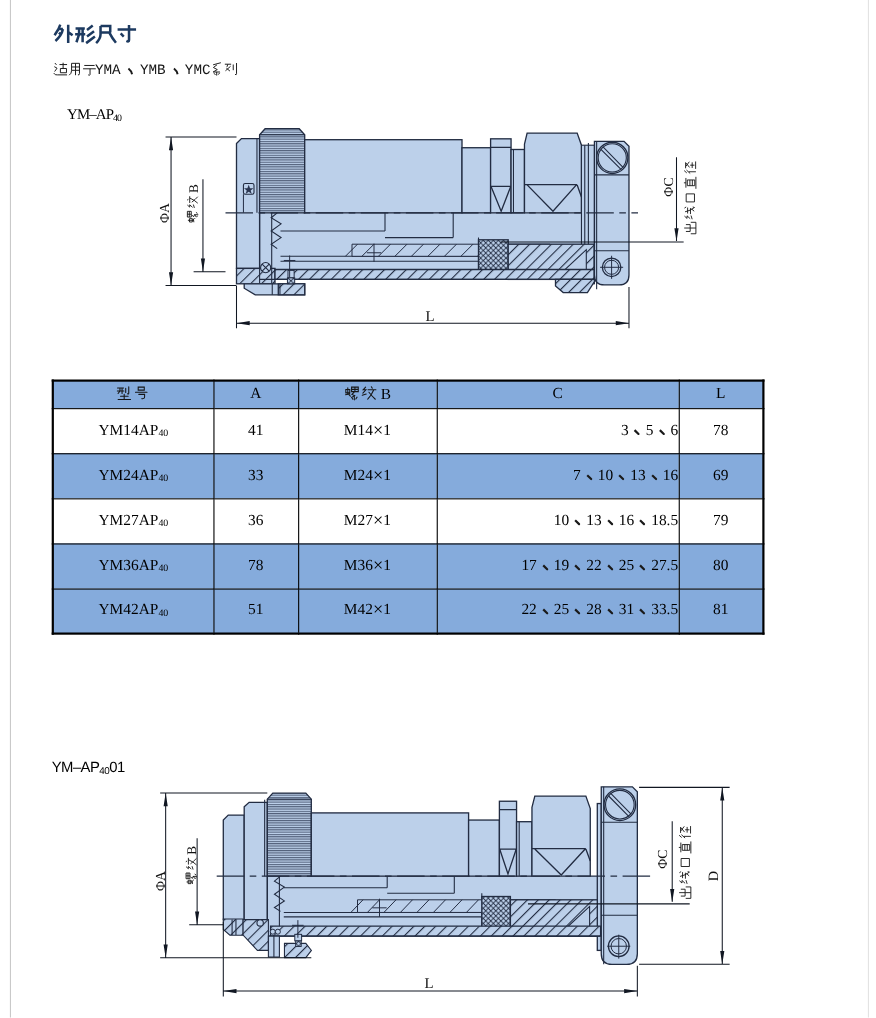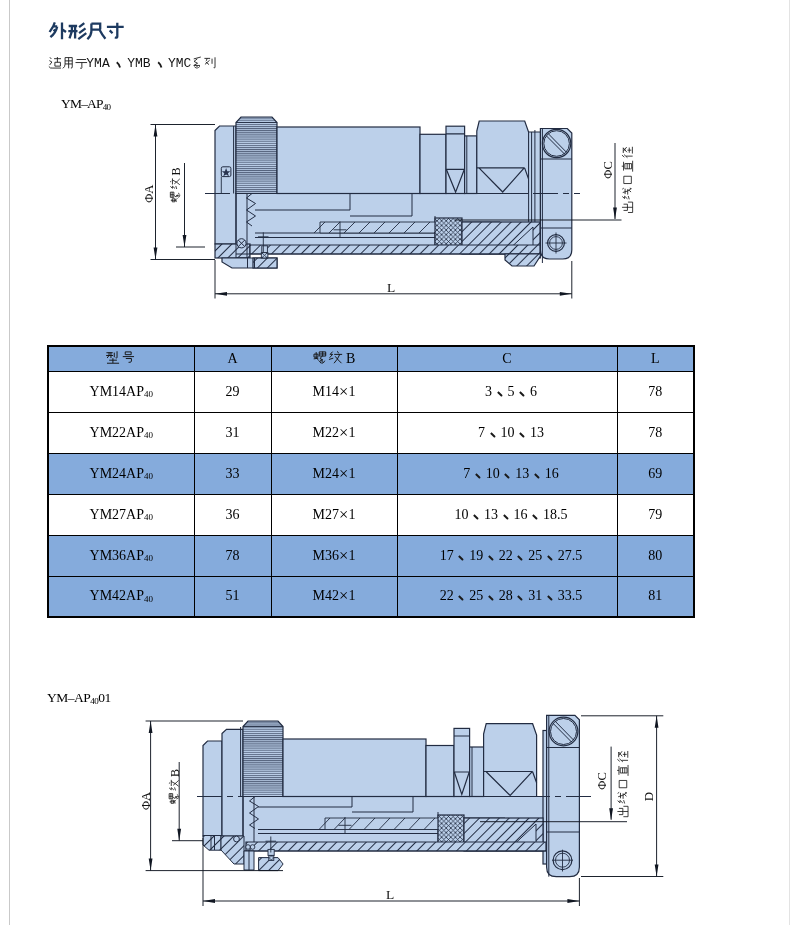--- a/index.html
+++ b/index.html
@@ -3,21 +3,21 @@
 <meta charset="utf-8">
 <style>
 *{margin:0;padding:0;box-sizing:border-box}
 html,body{width:796px;height:925px;background:#fff}
 body{position:relative;font-family:"Liberation Serif",serif;color:#000;overflow:hidden}
 .abs{position:absolute}
 table{border-collapse:collapse;table-layout:fixed;font-size:14px;color:#000}
 td{border:1px solid #000;text-align:center;height:41px;padding:0;white-space:nowrap;font-family:"Liberation Serif",serif}
 tr.b td{background:#85abdc}
 table tr:first-child td{height:25px}
-td.c{text-align:center;padding-left:8px}
+td.c{text-align:right;padding-left:8px}
 sub{font-size:9px;vertical-align:baseline;position:relative;top:1.5px}
 .cm{display:inline-block;width:15.5px;height:11px;position:relative}
 .cm::after{content:"";position:absolute;left:4.5px;top:8px;width:5.8px;height:2.1px;background:#1a1a1a;border-radius:0 2.6px 2.6px 0;transform:rotate(44deg)}
 .gsvg{vertical-align:-2px}
 i.x{font-style:normal;font-size:16.5px;line-height:0;vertical-align:-1.2px}
 </style>
 </head>
 <body>
 
 <svg width="0" height="0" style="position:absolute">
@@ -137,30 +137,23 @@
               <use href="#cluo" transform="translate(0,0.8) scale(0.138)"></use>
               <use href="#cwen" transform="translate(15.5,0.8) scale(0.138)"></use>
             </g>
           </svg> B</td>
 <td>C</td>
 <td>L</td>
 </tr>
 
 <tr>
         <td>YM14AP<sub>40</sub></td>
-        <td>29</td>
+        <td>41</td>
         <td>M14<i class="x">×</i>1</td>
         <td class="c">3<i class="cm"></i>5<i class="cm"></i>6</td>
-        <td>78</td>
-      </tr>
-<tr>
-        <td>YM22AP<sub>40</sub></td>
-        <td>31</td>
-        <td>M22<i class="x">×</i>1</td>
-        <td class="c">7<i class="cm"></i>10<i class="cm"></i>13</td>
         <td>78</td>
       </tr>
 <tr class="b">
         <td>YM24AP<sub>40</sub></td>
         <td>33</td>
         <td>M24<i class="x">×</i>1</td>
         <td class="c">7<i class="cm"></i>10<i class="cm"></i>13<i class="cm"></i>16</td>
         <td>69</td>
       </tr>
 <tr>
@@ -180,21 +173,21 @@
 <tr class="b">
         <td>YM42AP<sub>40</sub></td>
         <td>51</td>
         <td>M42<i class="x">×</i>1</td>
         <td class="c">22<i class="cm"></i>25<i class="cm"></i>28<i class="cm"></i>31<i class="cm"></i>33.5</td>
         <td>81</td>
       </tr>
 </tbody>
   </table>
 
-<div class="abs" style="left:47px;top:690px;font-family:Liberation Serif, serif;font-size:13.5px;letter-spacing:-0.5px">YM–AP<sub>40</sub>01</div>
+<div class="abs" style="left:47px;top:690px;font-family:Liberation Sans, sans-serif;font-size:13.5px;letter-spacing:-0.5px">YM–AP<sub>40</sub>01</div>
 
 <svg class="abs" style="left:0;top:0" width="796" height="925" viewBox="0 0 796 925" fill="none" stroke-linecap="butt">
 <defs>
 <pattern id="pknurl" patternUnits="userSpaceOnUse" width="8" height="2.1">
 <rect width="8" height="2.1" fill="#bcd0ea"></rect>
         <line x1="0" y1="0.55" x2="8" y2="0.55" stroke="#323e58" stroke-width="0.78"></line>
 </pattern>
 <pattern id="phat" patternUnits="userSpaceOnUse" width="7" height="7" patternTransform="rotate(45)">
 <rect width="7" height="7" fill="#bcd0ea"></rect>
         <line x1="0.5" y1="0" x2="0.5" y2="7" stroke="#222c42" stroke-width="1"></line>

